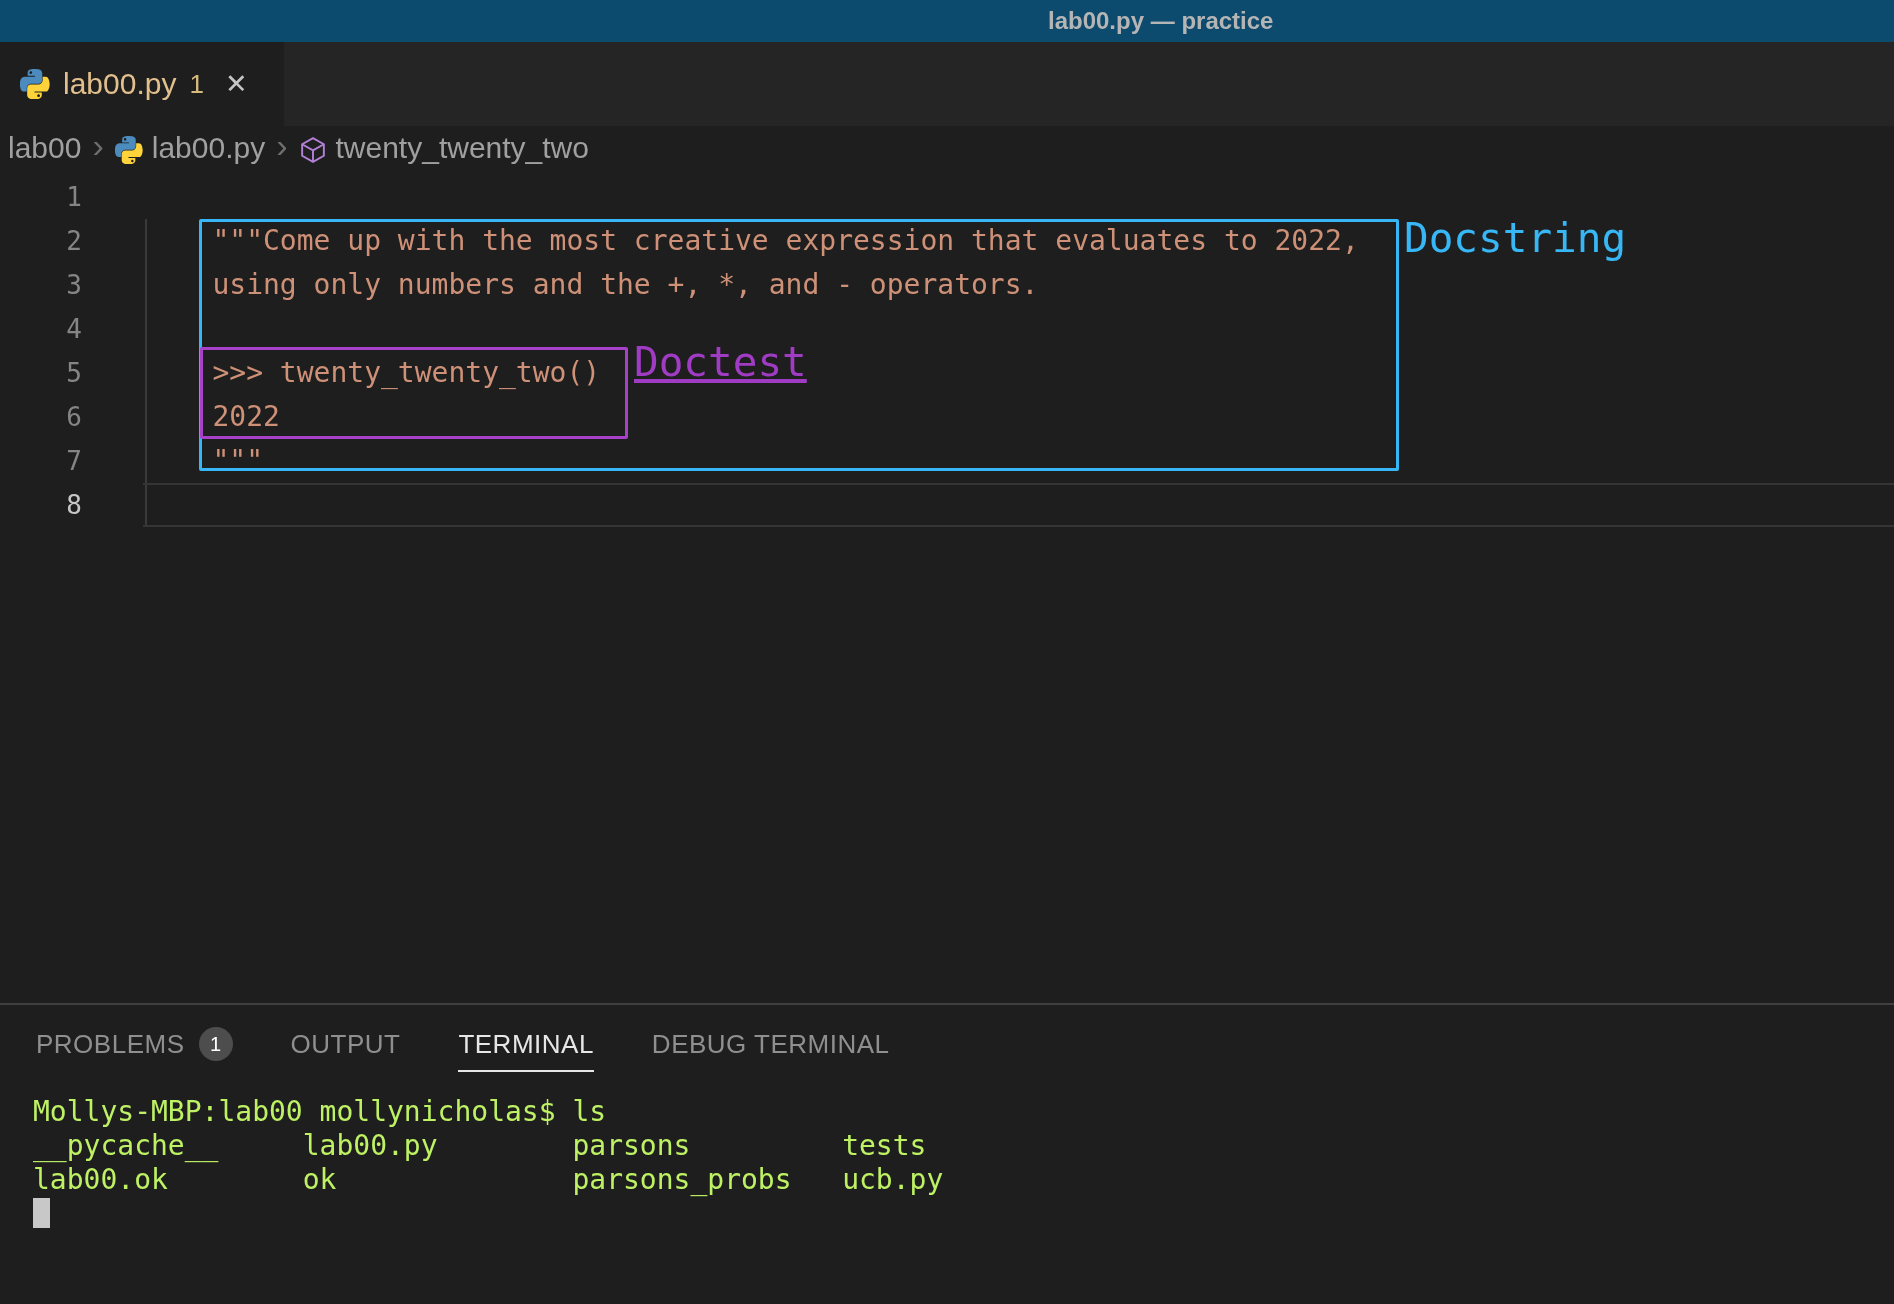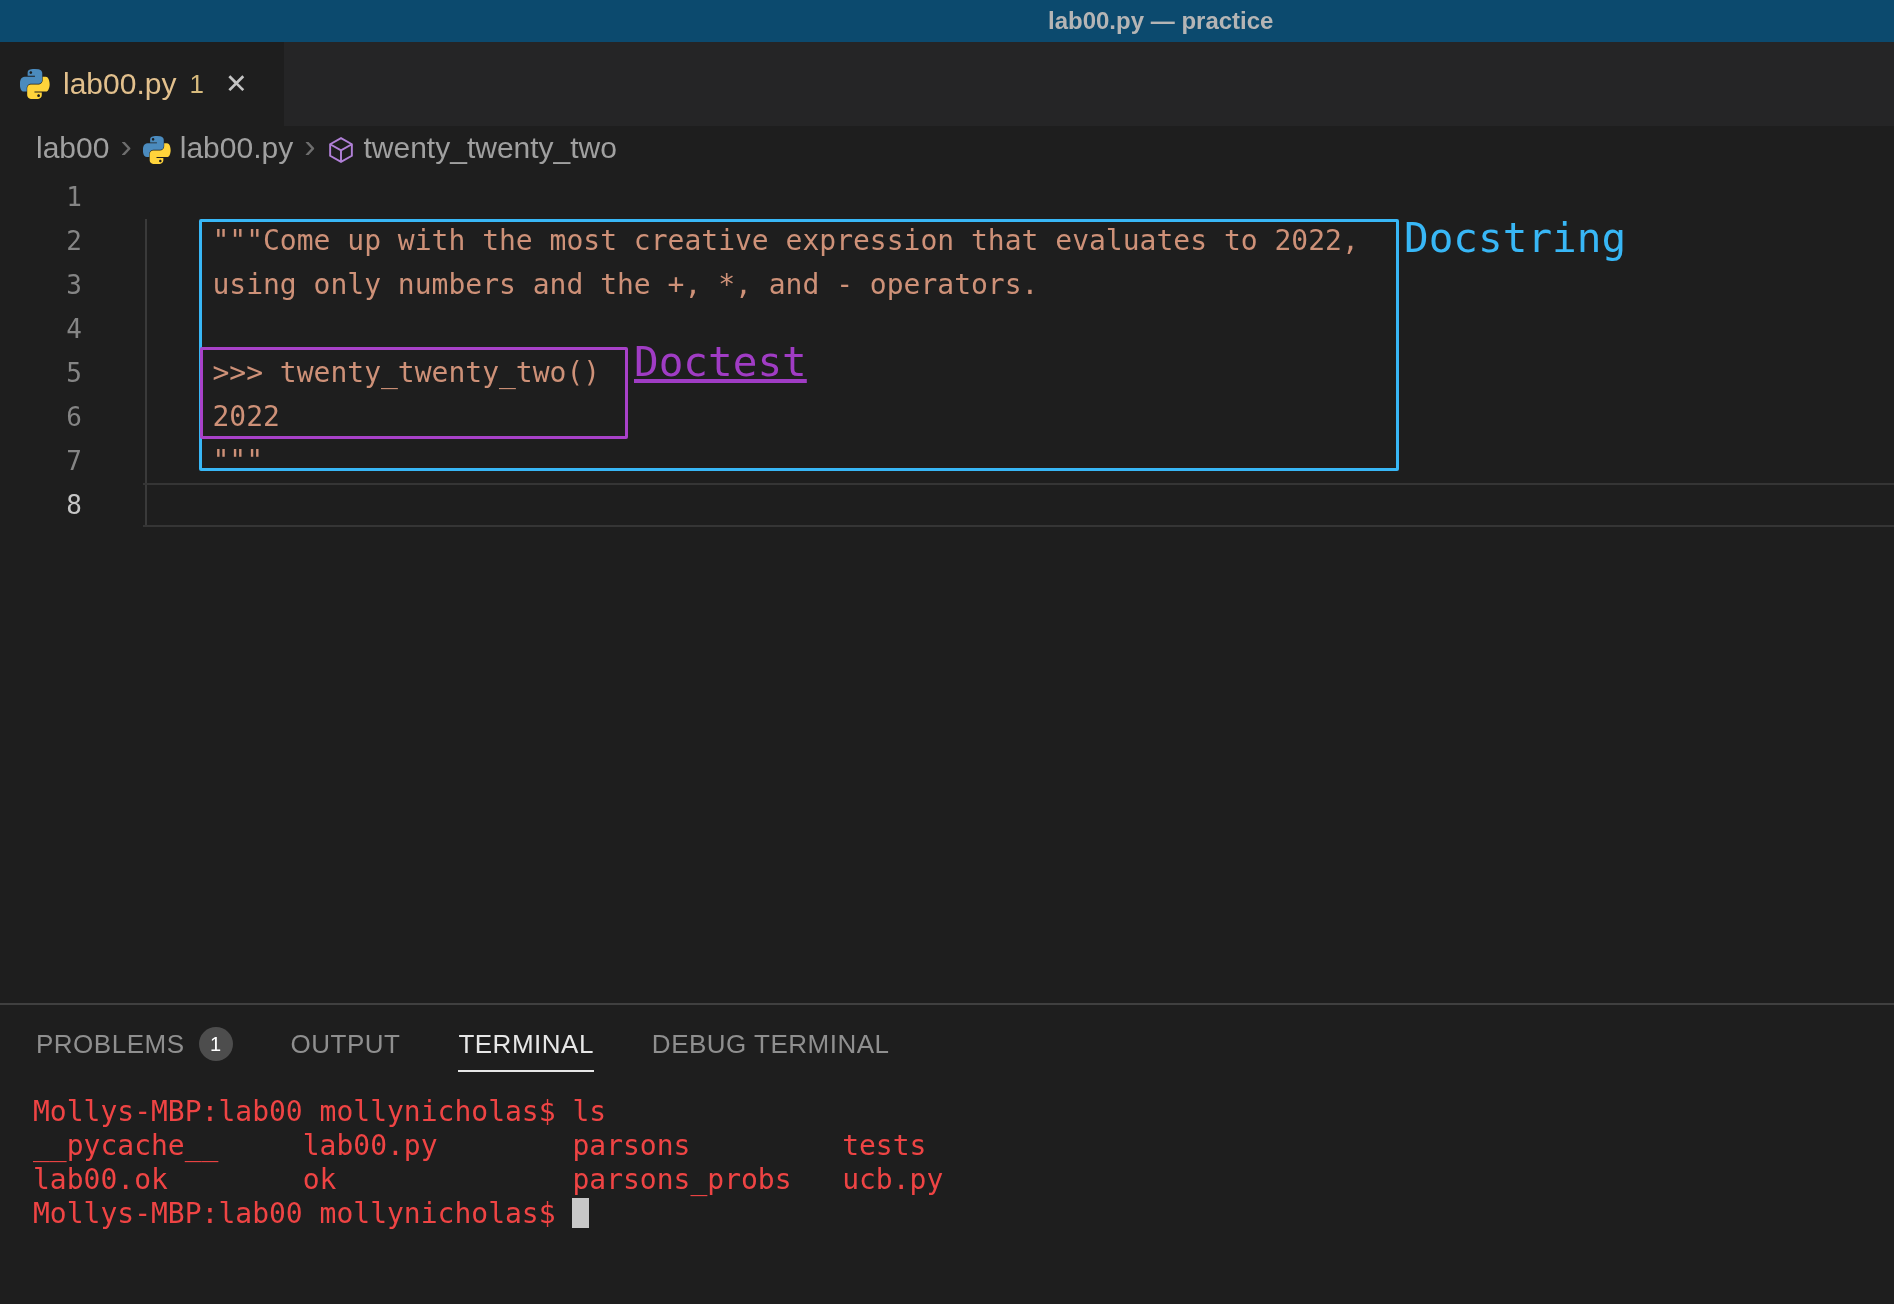--- a/index.html
+++ b/index.html
@@ -15,21 +15,21 @@
   .tabstrip { height:84px; background:#252526; display:flex; }
   .tab { width:284px; height:84px; background:#1e1e1e; display:flex; align-items:center;
          padding:0 20px; gap:13px; cursor:pointer; }
   .tab-icon svg { width:30px; height:30px; display:block; }
   .tab-label { font-size:30px; color:#e2c08d; }
   .tab-badge { font-size:26px; color:#d7ba7d; }
   .tab-close { font-size:27px; color:#c5c5c5; margin-left:8px; }
 
   
   .breadcrumb { height:44px; background:#1e1e1e; display:flex; align-items:center;
-                padding-left:36px; font-size:30px; color:#a0a0a0; gap:9px; }
+                padding-left:8px; font-size:30px; color:#a0a0a0; gap:9px; }
   .crumb { white-space:pre; cursor:pointer; }
   .sep { color:#6e6e6e; font-size:34px; line-height:1; padding:0 2px 6px 2px; }
   .crumb-icon svg { width:28px; height:28px; display:block; transform:translateY(2px); }
 
   
   .editor { position:relative; height:833px; background:#1e1e1e; padding-top:5px;
             font-family:"DejaVu Sans Mono", monospace; font-size:28px; }
   .code-line { display:flex; height:44px; line-height:44px; position:relative; }
   .ln { flex:none; width:82px; text-align:right; color:#858585; font-size:26px; }
   .code { margin-left:63px; white-space:pre; }
@@ -61,21 +61,21 @@
                 font-size:26px; color:#8f8f8f; letter-spacing:0.5px; }
   .ptab { display:flex; align-items:center; cursor:pointer; position:relative; }
   .ptab.active { color:#e7e7e7; }
   .ptab.active::after { content:""; position:absolute; left:0; right:0; bottom:-12px;
                         height:2px; background:#e7e7e7; }
   .pbadge { width:34px; height:34px; border-radius:50%; background:#4d4d4d; color:#ffffff;
             font-size:20px; letter-spacing:0; display:inline-flex; align-items:center;
             justify-content:center; margin-left:14px; }
 
   .terminal { padding:12px 0 0 33px; font-family:"DejaVu Sans Mono", monospace;
-              font-size:28px; line-height:34px; color:#ef4444; cursor:text; }
+              font-size:28px; line-height:34px; color:#bef264; cursor:text; }
   .tline { white-space:pre; }
   .cursor { display:inline-block; width:17px; height:30px; background:#c8c8c8;
             vertical-align:middle; transform:translateY(-2px); }
 </style>
 </head>
 <body>
 
 <div class="titlebar">
   <span class="window-title">lab00.py — practice</span>
 </div>
@@ -175,15 +175,15 @@
     </span>
     <span class="ptab">
       <span>DEBUG TERMINAL</span>
     </span>
   </div>
 
   <div class="terminal">
     <div class="tline">Mollys-MBP:lab00 mollynicholas$ ls</div>
     <div class="tline">__pycache__     lab00.py        parsons         tests</div>
     <div class="tline">lab00.ok        ok              parsons_probs   ucb.py</div>
-    <div class="tline"><span>Mollys-MBP:lab00 mollynicholas$ </span><span class="cursor"></span></div>
+    <div class="tline"><span class="cursor"></span></div>
   </div>
 </div>
 
 </body></html>

